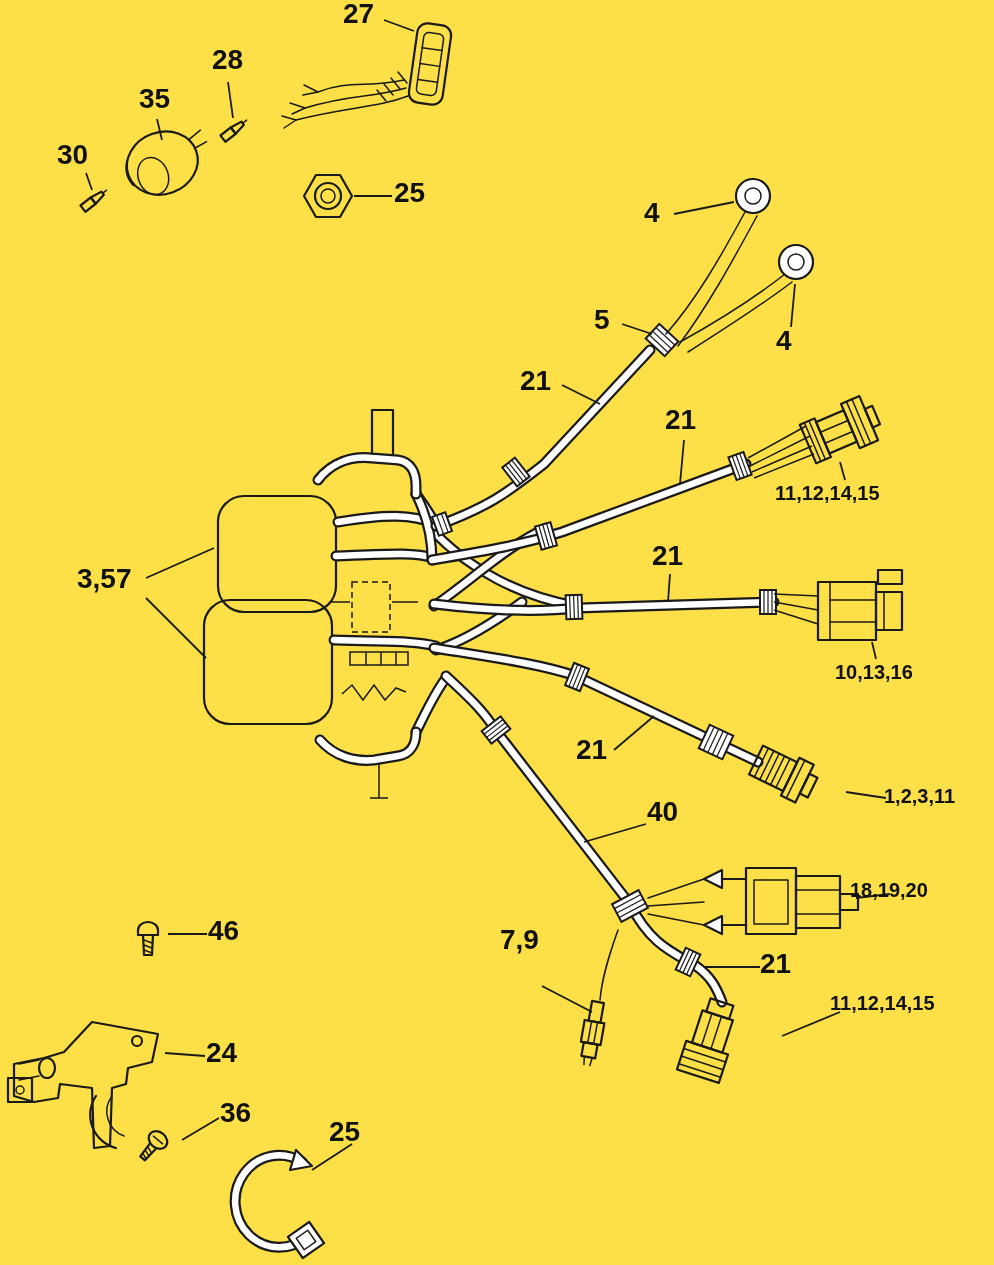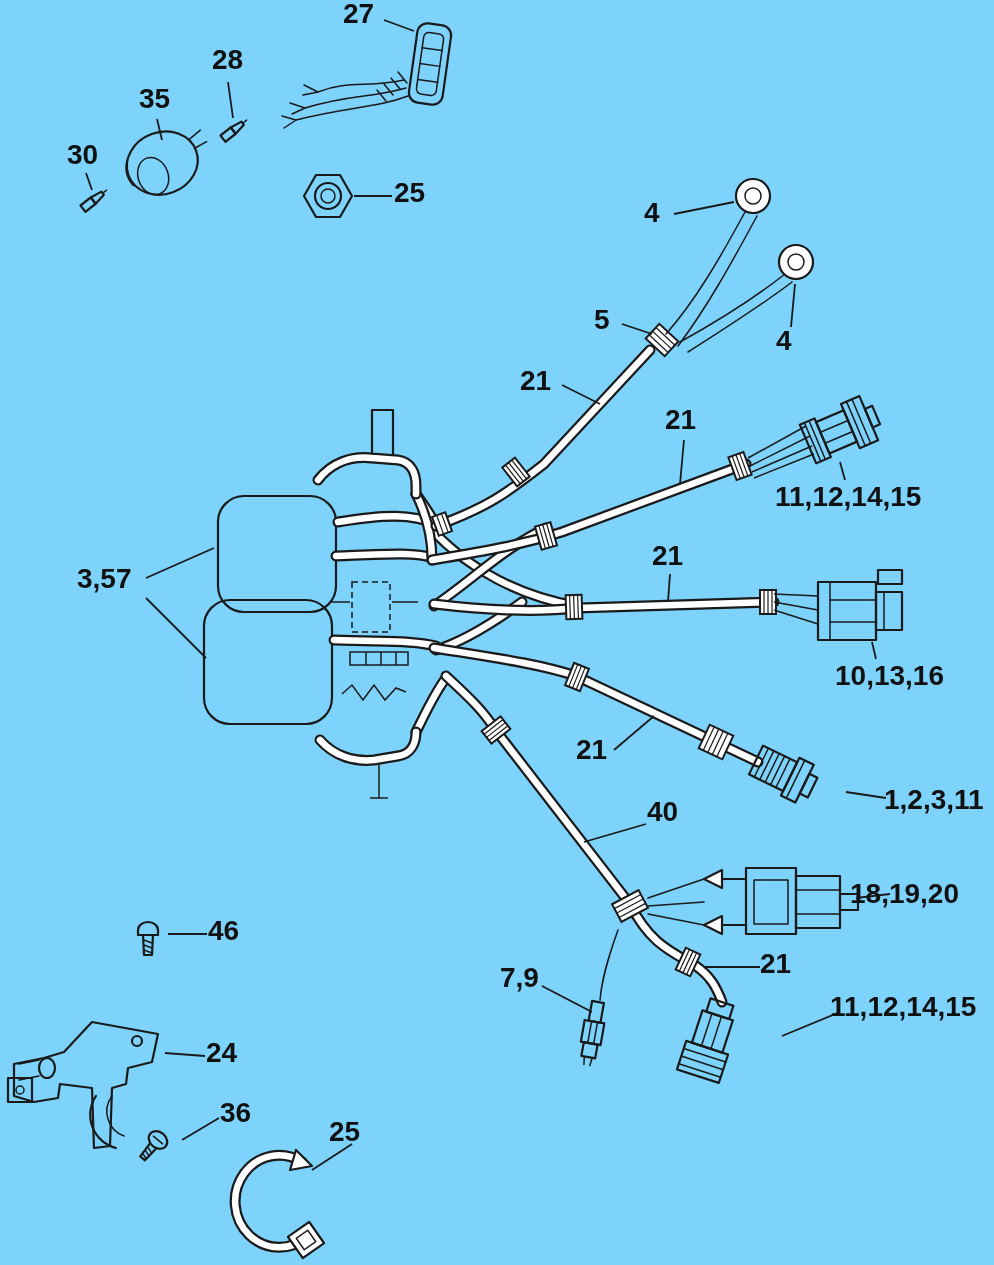--- a/index.html
+++ b/index.html
@@ -1,21 +1,21 @@
 <!DOCTYPE html>
 <html><head>
 <meta charset="utf-8">
 <style>
   *{box-sizing:border-box}
   html,body{margin:0;padding:0;background:#ffffff}
-  .stage{position:relative;width:994px;height:1265px;background:#7dd3fc;
+  .stage{position:relative;width:994px;height:1265px;background:#fde047;
          font-family:"Liberation Sans",sans-serif;color:#111;overflow:hidden}
   .art{position:absolute;left:0;top:0}
   .callout{position:absolute;font-weight:700;font-size:28px;line-height:1;color:#111;white-space:nowrap}
-  .callout.small{font-size:28px}
+  .callout.small{font-size:20px}
   
   .tO{fill:none;stroke:#1a1a1a;stroke-width:11;stroke-linecap:round;stroke-linejoin:round}
   .tI{fill:none;stroke:#ffffff;stroke-width:6.5;stroke-linecap:round;stroke-linejoin:round}
   .part{fill:none;stroke:#1a1a1a;stroke-width:2.2;stroke-linejoin:round;stroke-linecap:round}
   .thin{fill:none;stroke:#1a1a1a;stroke-width:1.5}
   .band{fill:#ffffff;stroke:#1a1a1a;stroke-width:2}
   .bl{stroke:#1a1a1a;stroke-width:1.2}
   .leader{stroke:#1a1a1a;stroke-width:1.8}
   .wfill{fill:#ffffff}
   .dash{stroke-dasharray:6 4}
@@ -387,36 +387,36 @@
       <line x1="840" y1="1012" x2="782" y2="1036"></line>
       <line x1="205" y1="1056" x2="165" y2="1053"></line>
       <line x1="219" y1="1118" x2="182" y2="1140"></line>
       <line x1="352" y1="1144" x2="312" y2="1170"></line>
     </g>
   </svg>
 
   <div class="callout" style="left:343px;top:0px">27</div>
   <div class="callout" style="left:212px;top:46px">28</div>
   <div class="callout" style="left:139px;top:85px">35</div>
-  <div class="callout" style="left:67px;top:141px">30</div>
+  <div class="callout" style="left:57px;top:141px">30</div>
   <div class="callout" style="left:394px;top:179px">25</div>
   <div class="callout" style="left:644px;top:199px">4</div>
   <div class="callout" style="left:594px;top:306px">5</div>
   <div class="callout" style="left:776px;top:327px">4</div>
   <div class="callout" style="left:520px;top:367px">21</div>
   <div class="callout" style="left:665px;top:406px">21</div>
   <div class="callout small" style="left:775px;top:483px">11,12,14,15</div>
   <div class="callout" style="left:652px;top:542px">21</div>
   <div class="callout" style="left:77px;top:565px">3,57</div>
   <div class="callout small" style="left:835px;top:662px">10,13,16</div>
   <div class="callout" style="left:576px;top:736px">21</div>
   <div class="callout small" style="left:884px;top:786px">1,2,3,11</div>
   <div class="callout" style="left:647px;top:798px">40</div>
   <div class="callout small" style="left:850px;top:880px">18,19,20</div>
   <div class="callout" style="left:208px;top:917px">46</div>
   <div class="callout" style="left:760px;top:950px">21</div>
-  <div class="callout" style="left:500px;top:964px">7,9</div>
+  <div class="callout" style="left:500px;top:926px">7,9</div>
   <div class="callout small" style="left:830px;top:993px">11,12,14,15</div>
   <div class="callout" style="left:206px;top:1039px">24</div>
   <div class="callout" style="left:220px;top:1099px">36</div>
   <div class="callout" style="left:329px;top:1118px">25</div>
 
 </div>
 
 </body></html>

